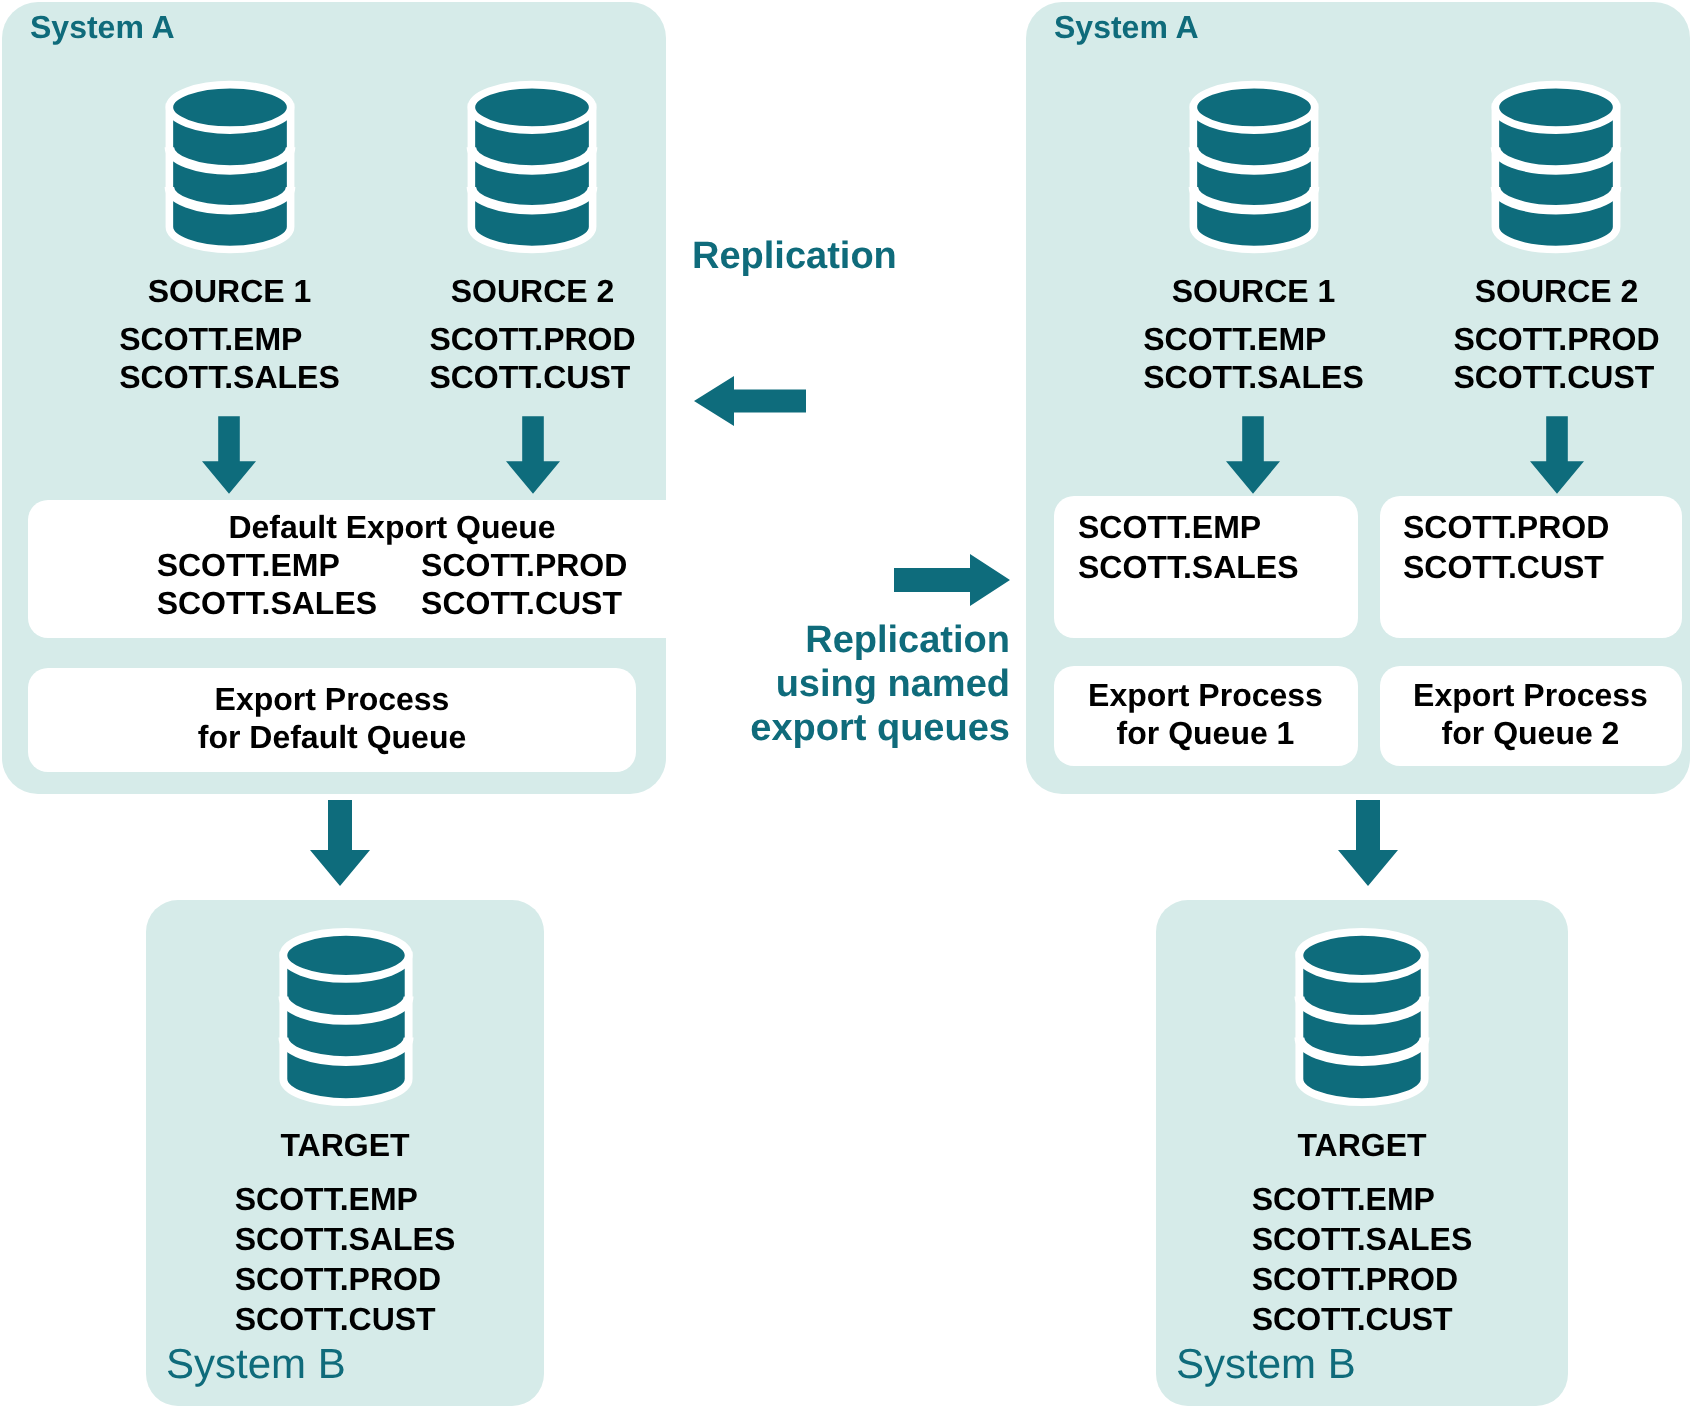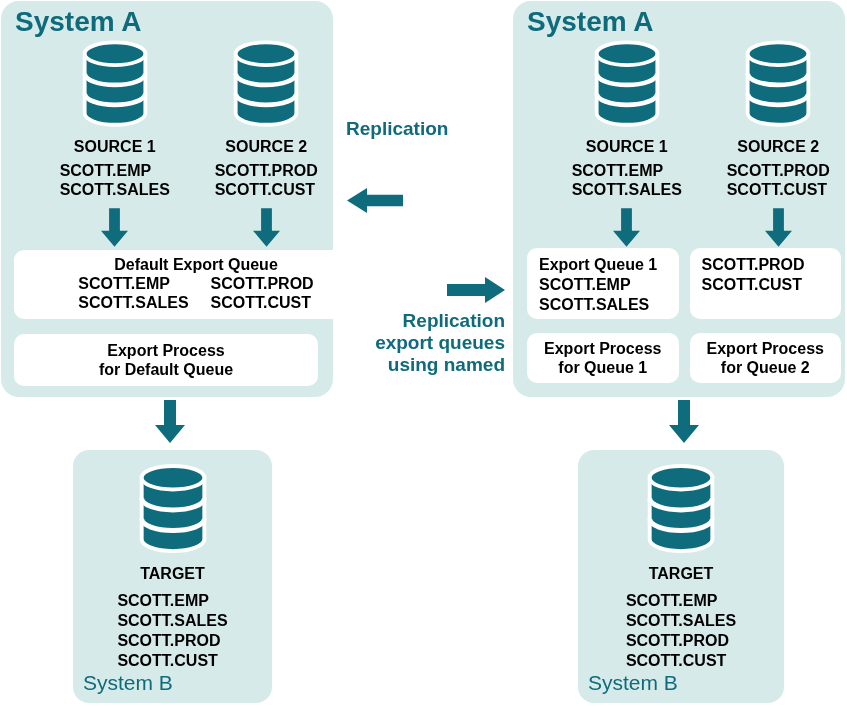--- a/index.html
+++ b/index.html
@@ -26,21 +26,21 @@
   }
   .panel-a-left  { left: 1px;   top: 1px; width: 332px; height: 396px; }
   .panel-a-right { left: 513px; top: 1px; width: 332px; height: 396px; }
   .panel-b-left  { left: 73px;  top: 450px; width: 199px; height: 253px; border-radius: 16px; }
   .panel-b-right { left: 578px; top: 450px; width: 206px; height: 253px; border-radius: 16px; }
 
   .sys-title {
     position: absolute;
     left: 14px; top: 5px;
     color: var(--teal-text);
-    font-size: 28px;
+    font-size: 16px;
     font-weight: bold;
   }
   .sys-b-title {
     position: absolute;
     left: 10px; bottom: 8px;
     color: var(--teal-text);
     font-size: 21px;
     font-weight: normal;
   }
 
@@ -259,22 +259,22 @@
   </div>
   <svg class="mid-arrow-left" width="56" height="25" viewBox="0 0 56 25">
     <polygon class="fill-teal" points="0,12.5 20,0 20,6.8 56,6.8 56,18.2 20,18.2 20,25"></polygon>
   </svg>
 
   <svg class="mid-arrow-right" width="58" height="26" viewBox="0 0 58 26">
     <polygon class="fill-teal" points="58,13 38,0 38,7 0,7 0,19 38,19 38,26"></polygon>
   </svg>
   <div class="caption caption-named">
     <div>Replication</div>
+    <div>using named</div>
     <div>export queues</div>
-    <div>using named</div>
   </div>
 
   <div class="panel panel-a-right">
     <div class="sys-title">System A</div>
 
     <div class="src-row">
       <div class="src-col">
         <svg width="72" height="90" viewBox="0 0 76 94">
           <path class="cyl-body" d="M6 15 V78 A32 12 0 0 0 70 78 V15 Z"></path>
           <ellipse class="cyl-body" cx="38" cy="15" rx="32" ry="12"></ellipse>
@@ -303,21 +303,20 @@
           <div>SCOTT.CUST</div>
         </div>
         <svg class="arrow-sm" width="27" height="39" viewBox="0 0 30 43">
           <polygon class="fill-teal" points="9,0 21,0 21,25 30,25 15,43 0,25 9,25"></polygon>
         </svg>
       </div>
     </div>
 
     <div class="queue-row">
       <div class="white-box queue-named">
-        <div>Export Queue 1</div>
         <div>SCOTT.EMP</div>
         <div>SCOTT.SALES</div>
       </div>
       <div class="white-box queue-named">
         <div>SCOTT.PROD</div>
         <div>SCOTT.CUST</div>
       </div>
     </div>
 
     <div class="process-row">

